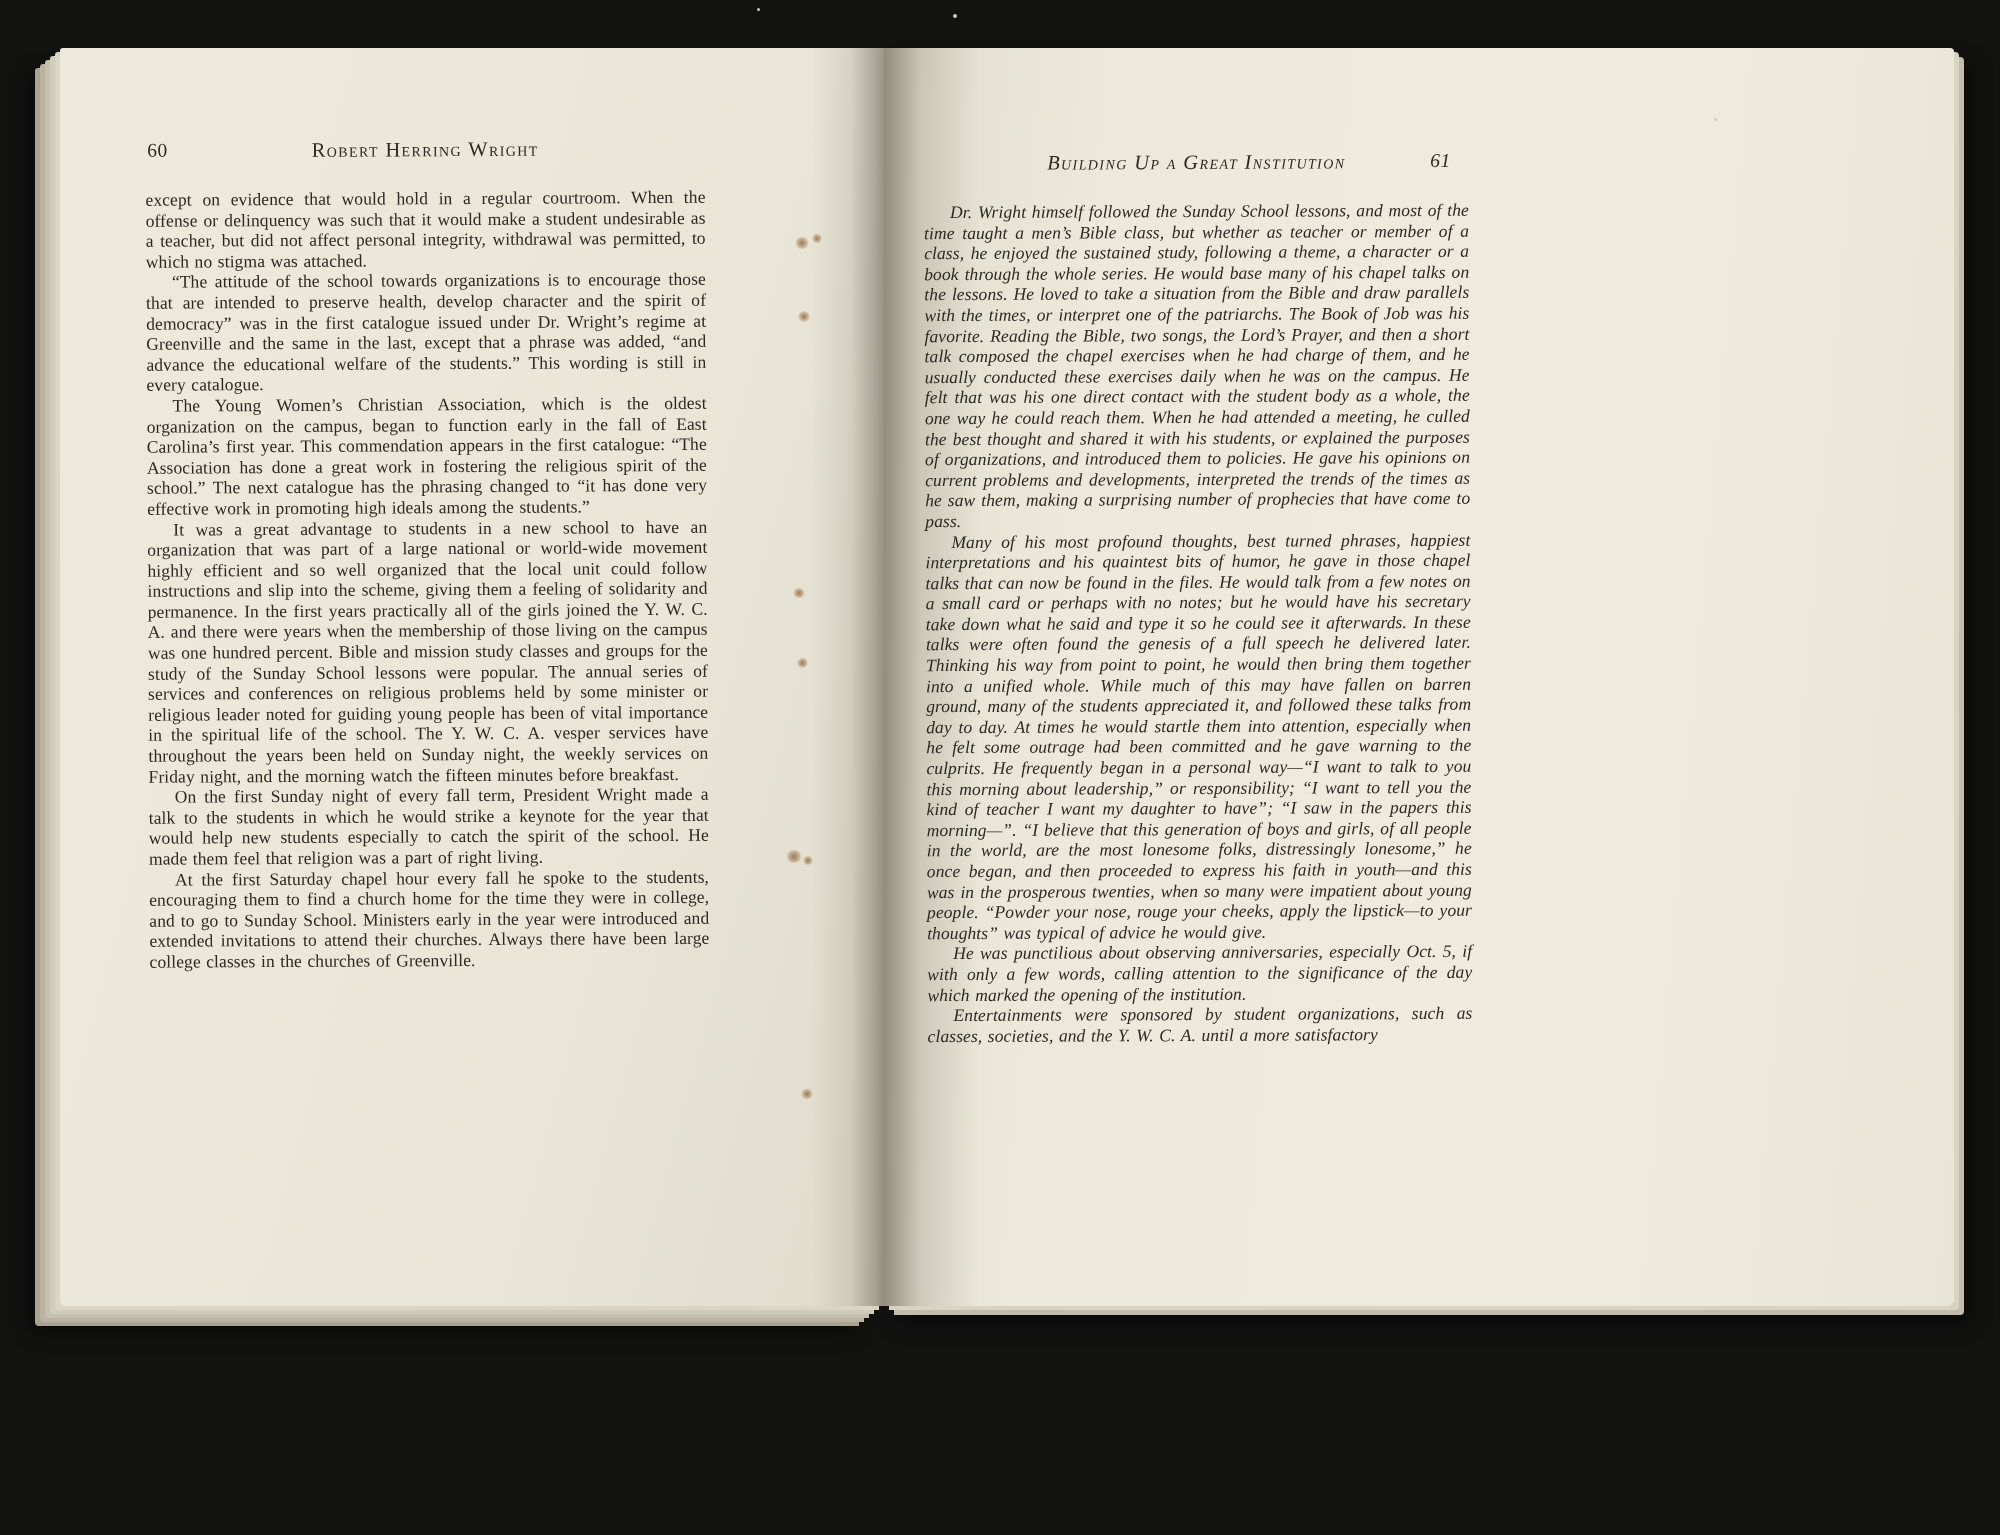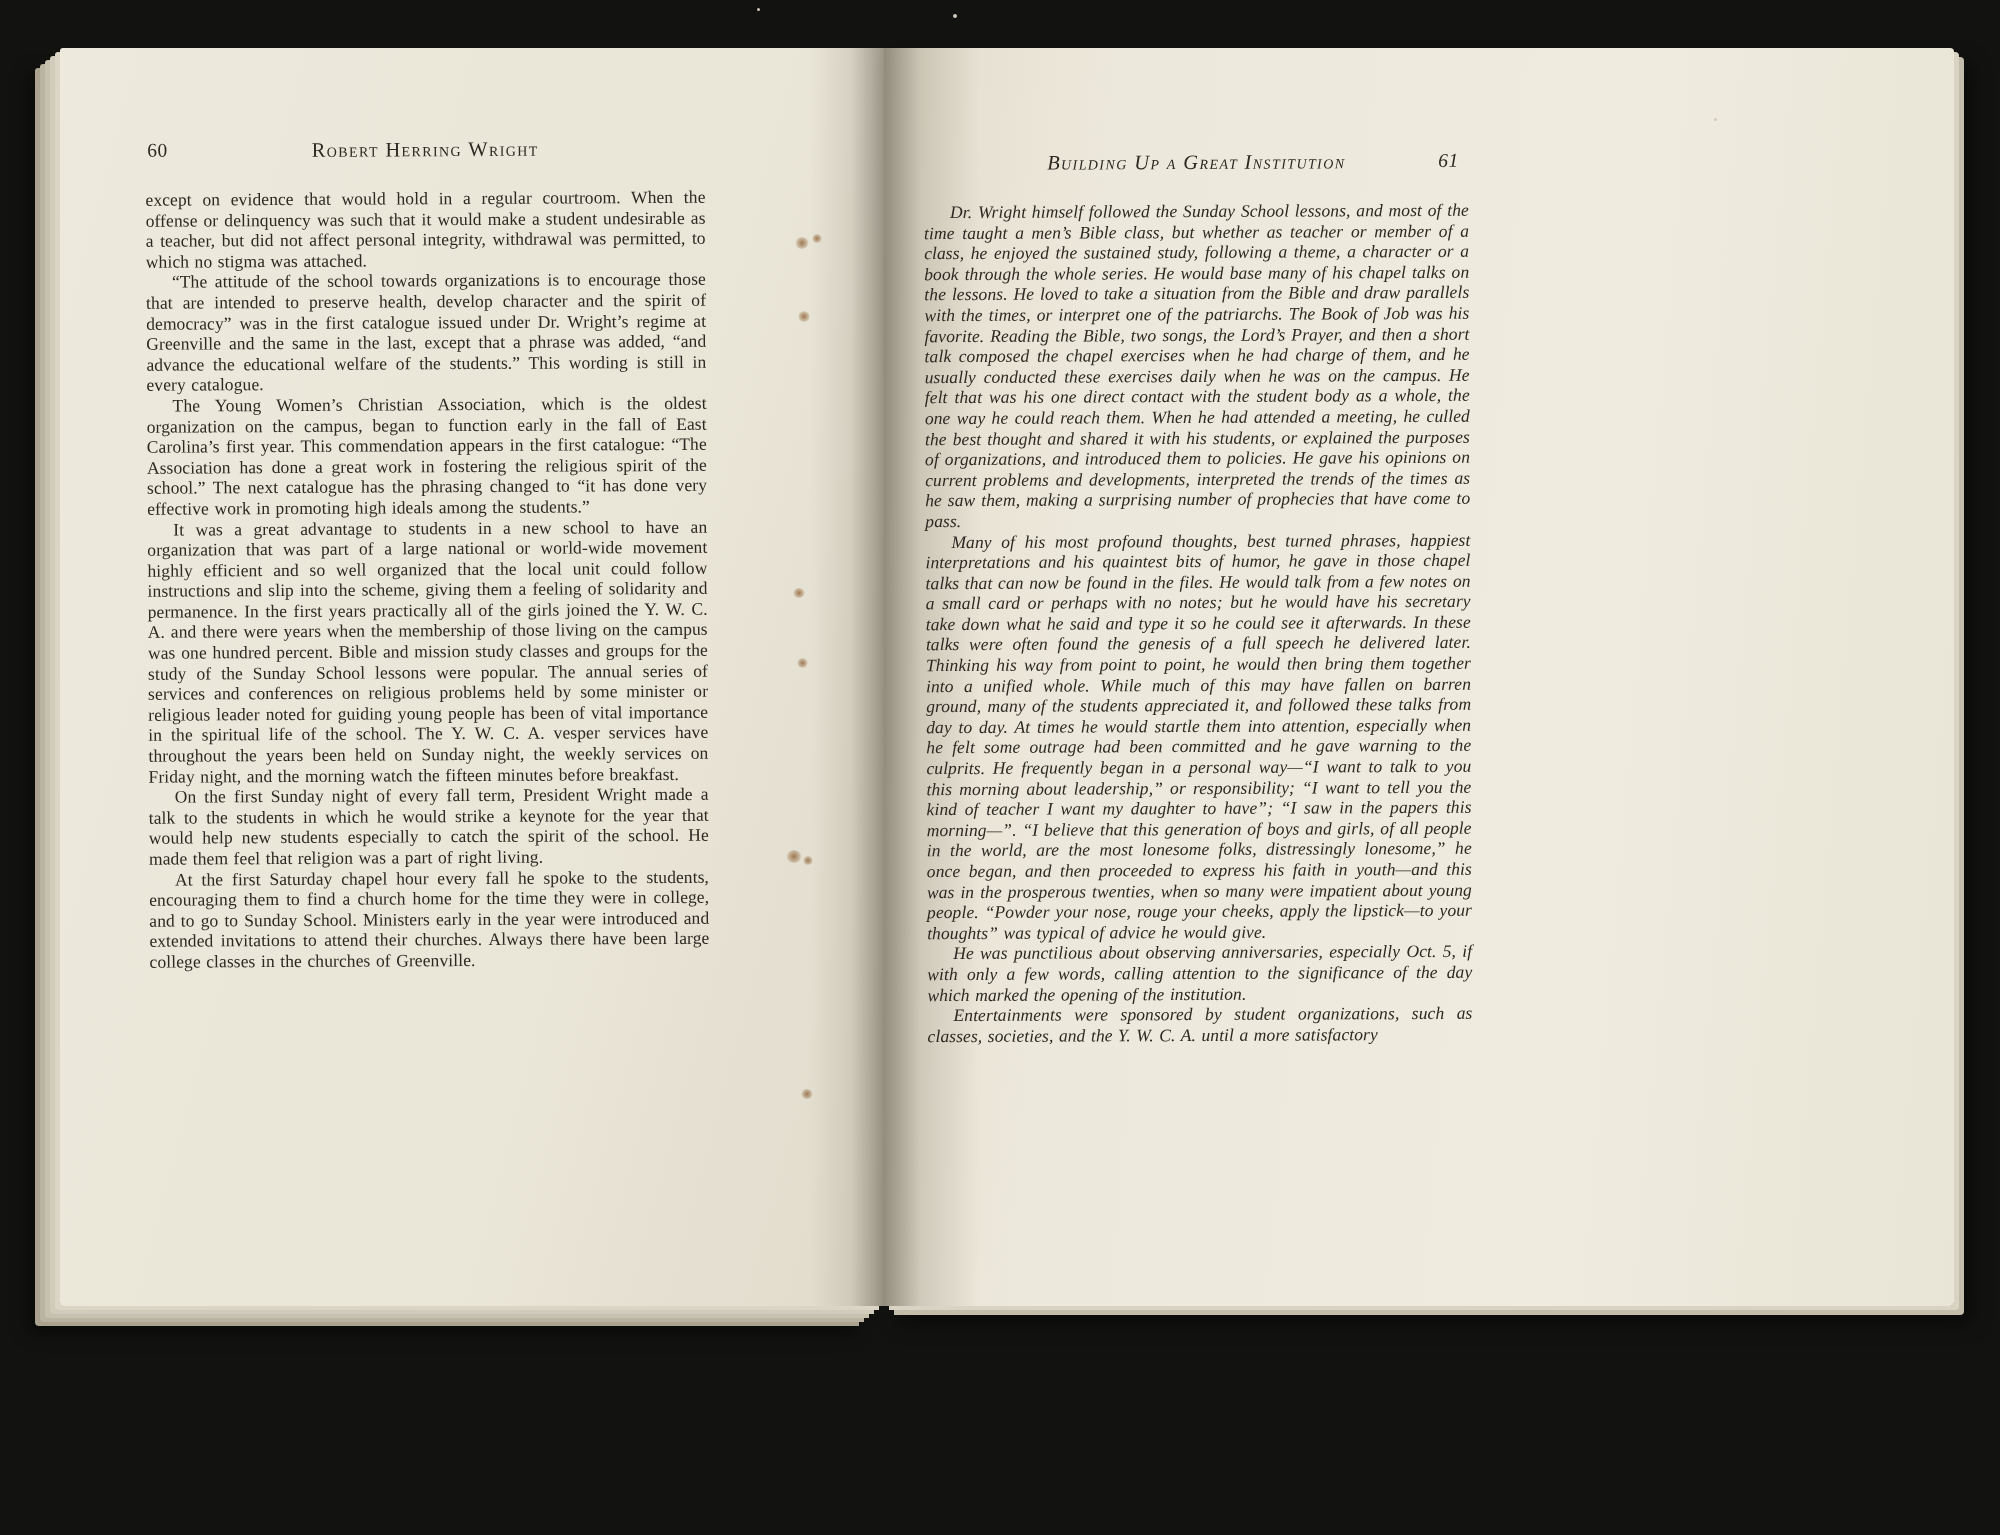--- a/index.html
+++ b/index.html
@@ -71,21 +71,21 @@
     white-space: nowrap;
   }
   .pagenum {
     position: absolute;
     top: 0;
     font-variant: normal;
     font-size: 19.5px;
     letter-spacing: 0.5px;
   }
   .pagenum-left  { left: 2px; }
-  .pagenum-right { right: 10px; }
+  .pagenum-right { right: 18px; }
 
   .body-text p {
     margin: 0;
     font-size: 17.5px;
     line-height: 20.6px;
     text-align: justify;
     text-indent: 26px;
     word-spacing: 1px;
     letter-spacing: 0.1px;
   }

